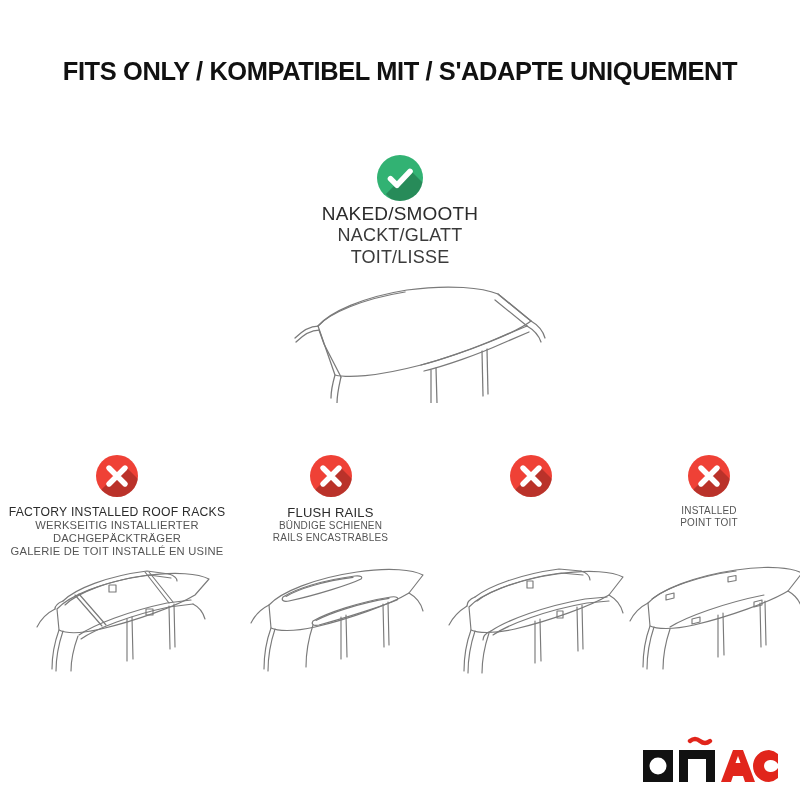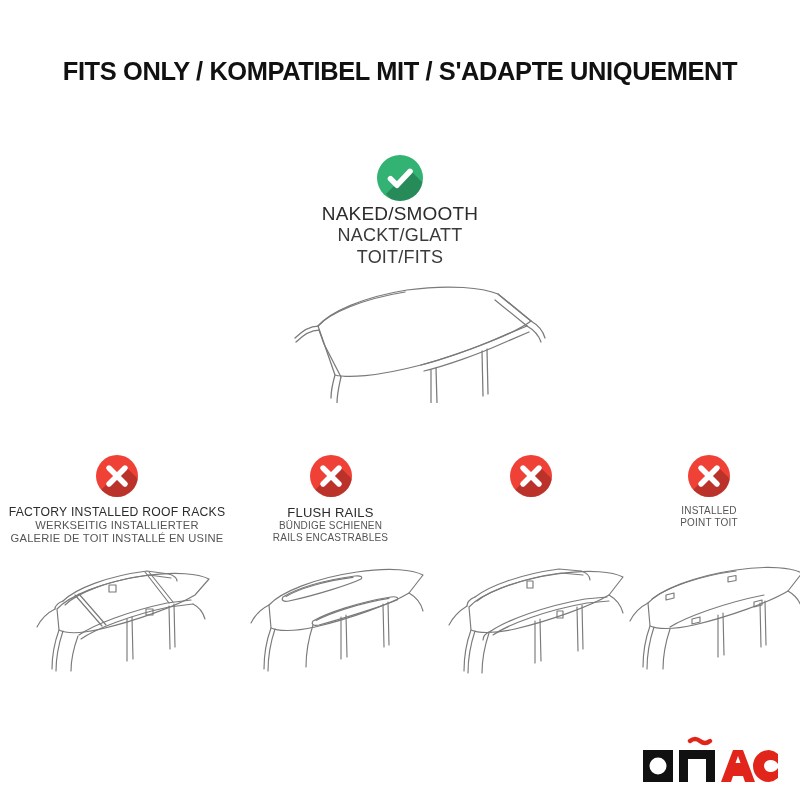--- a/index.html
+++ b/index.html
@@ -154,21 +154,21 @@
   <div class="badge ok">
     <div class="shadow"></div>
     <svg width="46" height="46" viewBox="0 0 46 46" aria-hidden="true">
       <path d="M13.5 23.8 L20 30.2 L33 16.4" fill="none" stroke="#ffffff" stroke-width="5.6" stroke-linecap="round" stroke-linejoin="round"></path>
     </svg>
   </div>
 
   <div class="caption">
     <span class="l1">NAKED/SMOOTH</span>
     <span class="l2">NACKT/GLATT</span>
-    <span class="l3">TOIT/FITS</span>
+    <span class="l3">TOIT/LISSE</span>
   </div>
 </div>
 
 <div class="top-roof">
   <svg width="300" height="125" viewBox="0 0 300 125" aria-hidden="true">
     <g fill="none" stroke="#7a7a7a" stroke-width="1.25" stroke-linejoin="round" stroke-linecap="round">
 
       <path d="M63 48 C75 34 108 19 152 12 C196 6 228 10 243 16 L276 43
                C262 54 214 74 166 87 C120 99 92 100 80 97 Z"></path>
 
@@ -204,20 +204,21 @@
   <div class="col col-0">
     <div class="badge no">
       <div class="shadow"></div>
       <svg width="42" height="42" viewBox="0 0 42 42" aria-hidden="true">
         <path d="M13 13 L29 29 M29 13 L13 29" fill="none" stroke="#ffffff" stroke-width="5.4" stroke-linecap="round"></path>
       </svg>
     </div>
     <div class="cap">
       <span class="l1">FACTORY INSTALLED ROOF RACKS</span>
       <span class="l2">WERKSEITIG INSTALLIERTER</span>
+      <span class="l2">DACHGEPÄCKTRÄGER</span>
       <span class="l3">GALERIE DE TOIT INSTALLÉ EN USINE</span>
     </div>
     <div class="art">
       <svg width="200" height="150" viewBox="0 0 200 150" aria-hidden="true">
         <g fill="none" stroke="#7a7a7a" stroke-width="1.15" stroke-linejoin="round" stroke-linecap="round">
 
           <path d="M40 58 C52 45 85 31 126 25 C160 20 182 23 192 28 L178 44
                    C160 55 118 70 84 78 C62 83 48 82 42 79 Z"></path>
 
           <path d="M46 50 C58 38 90 25 130 20 L152 23"></path>

